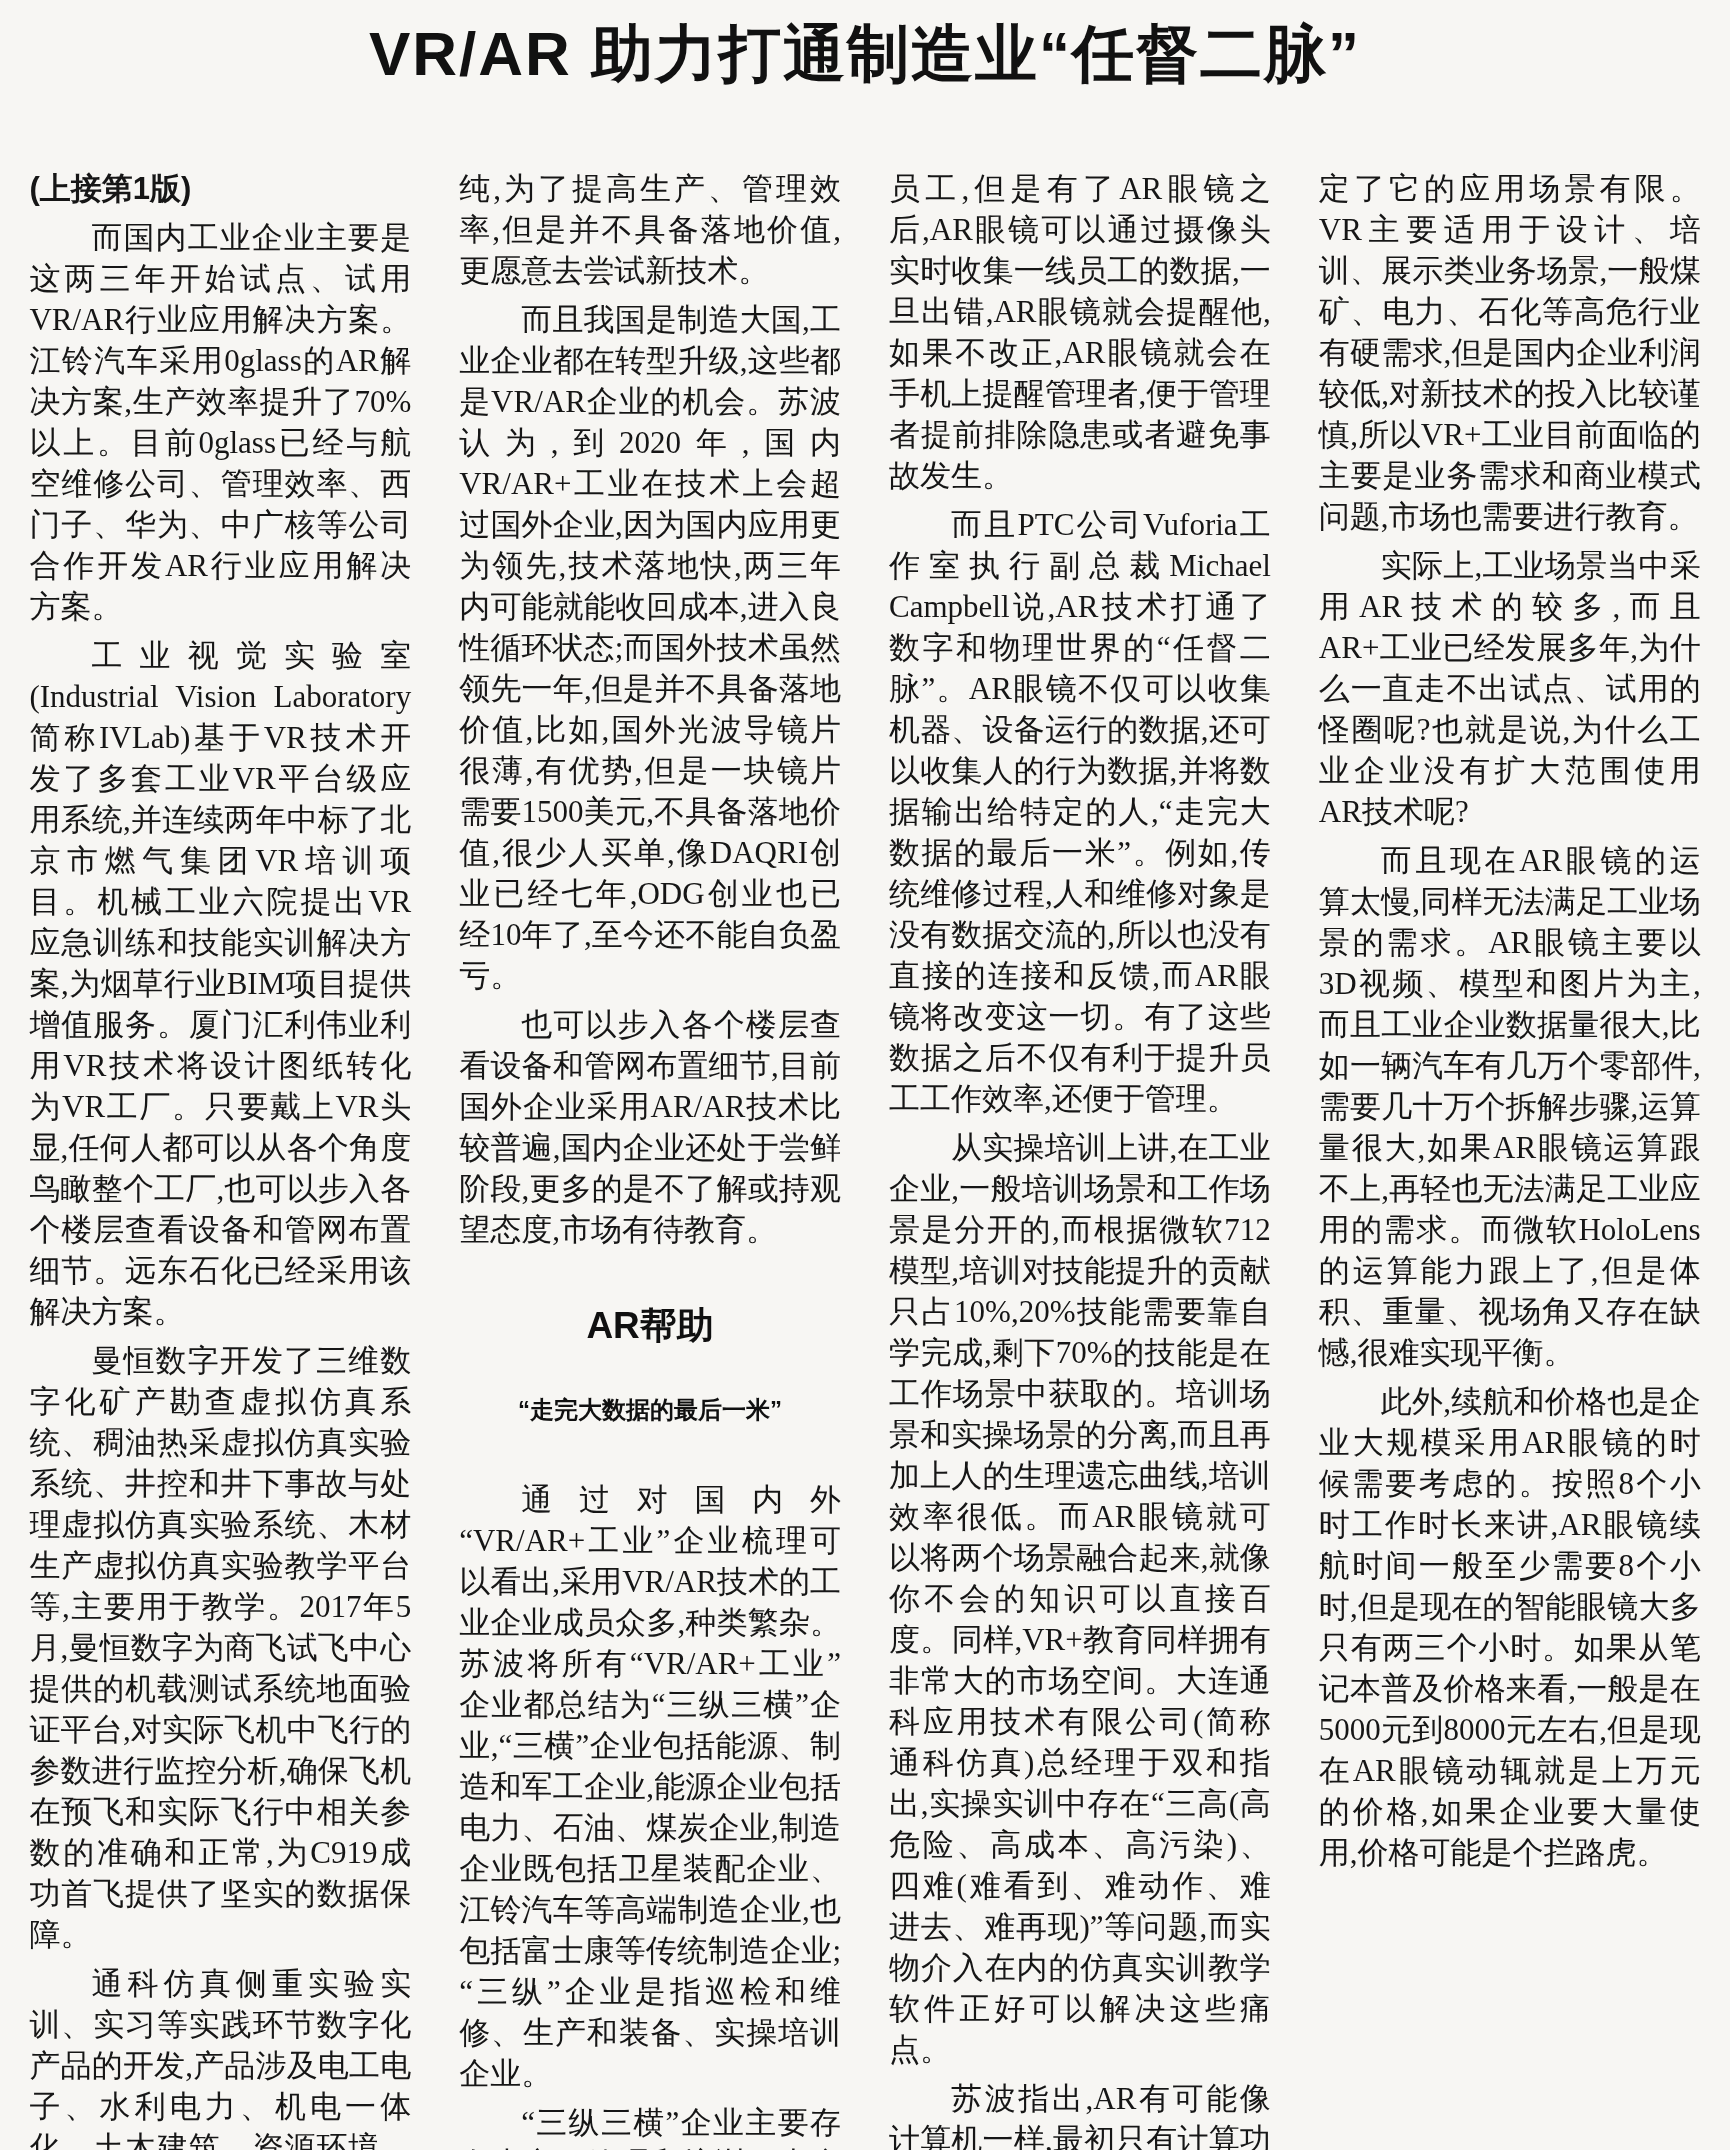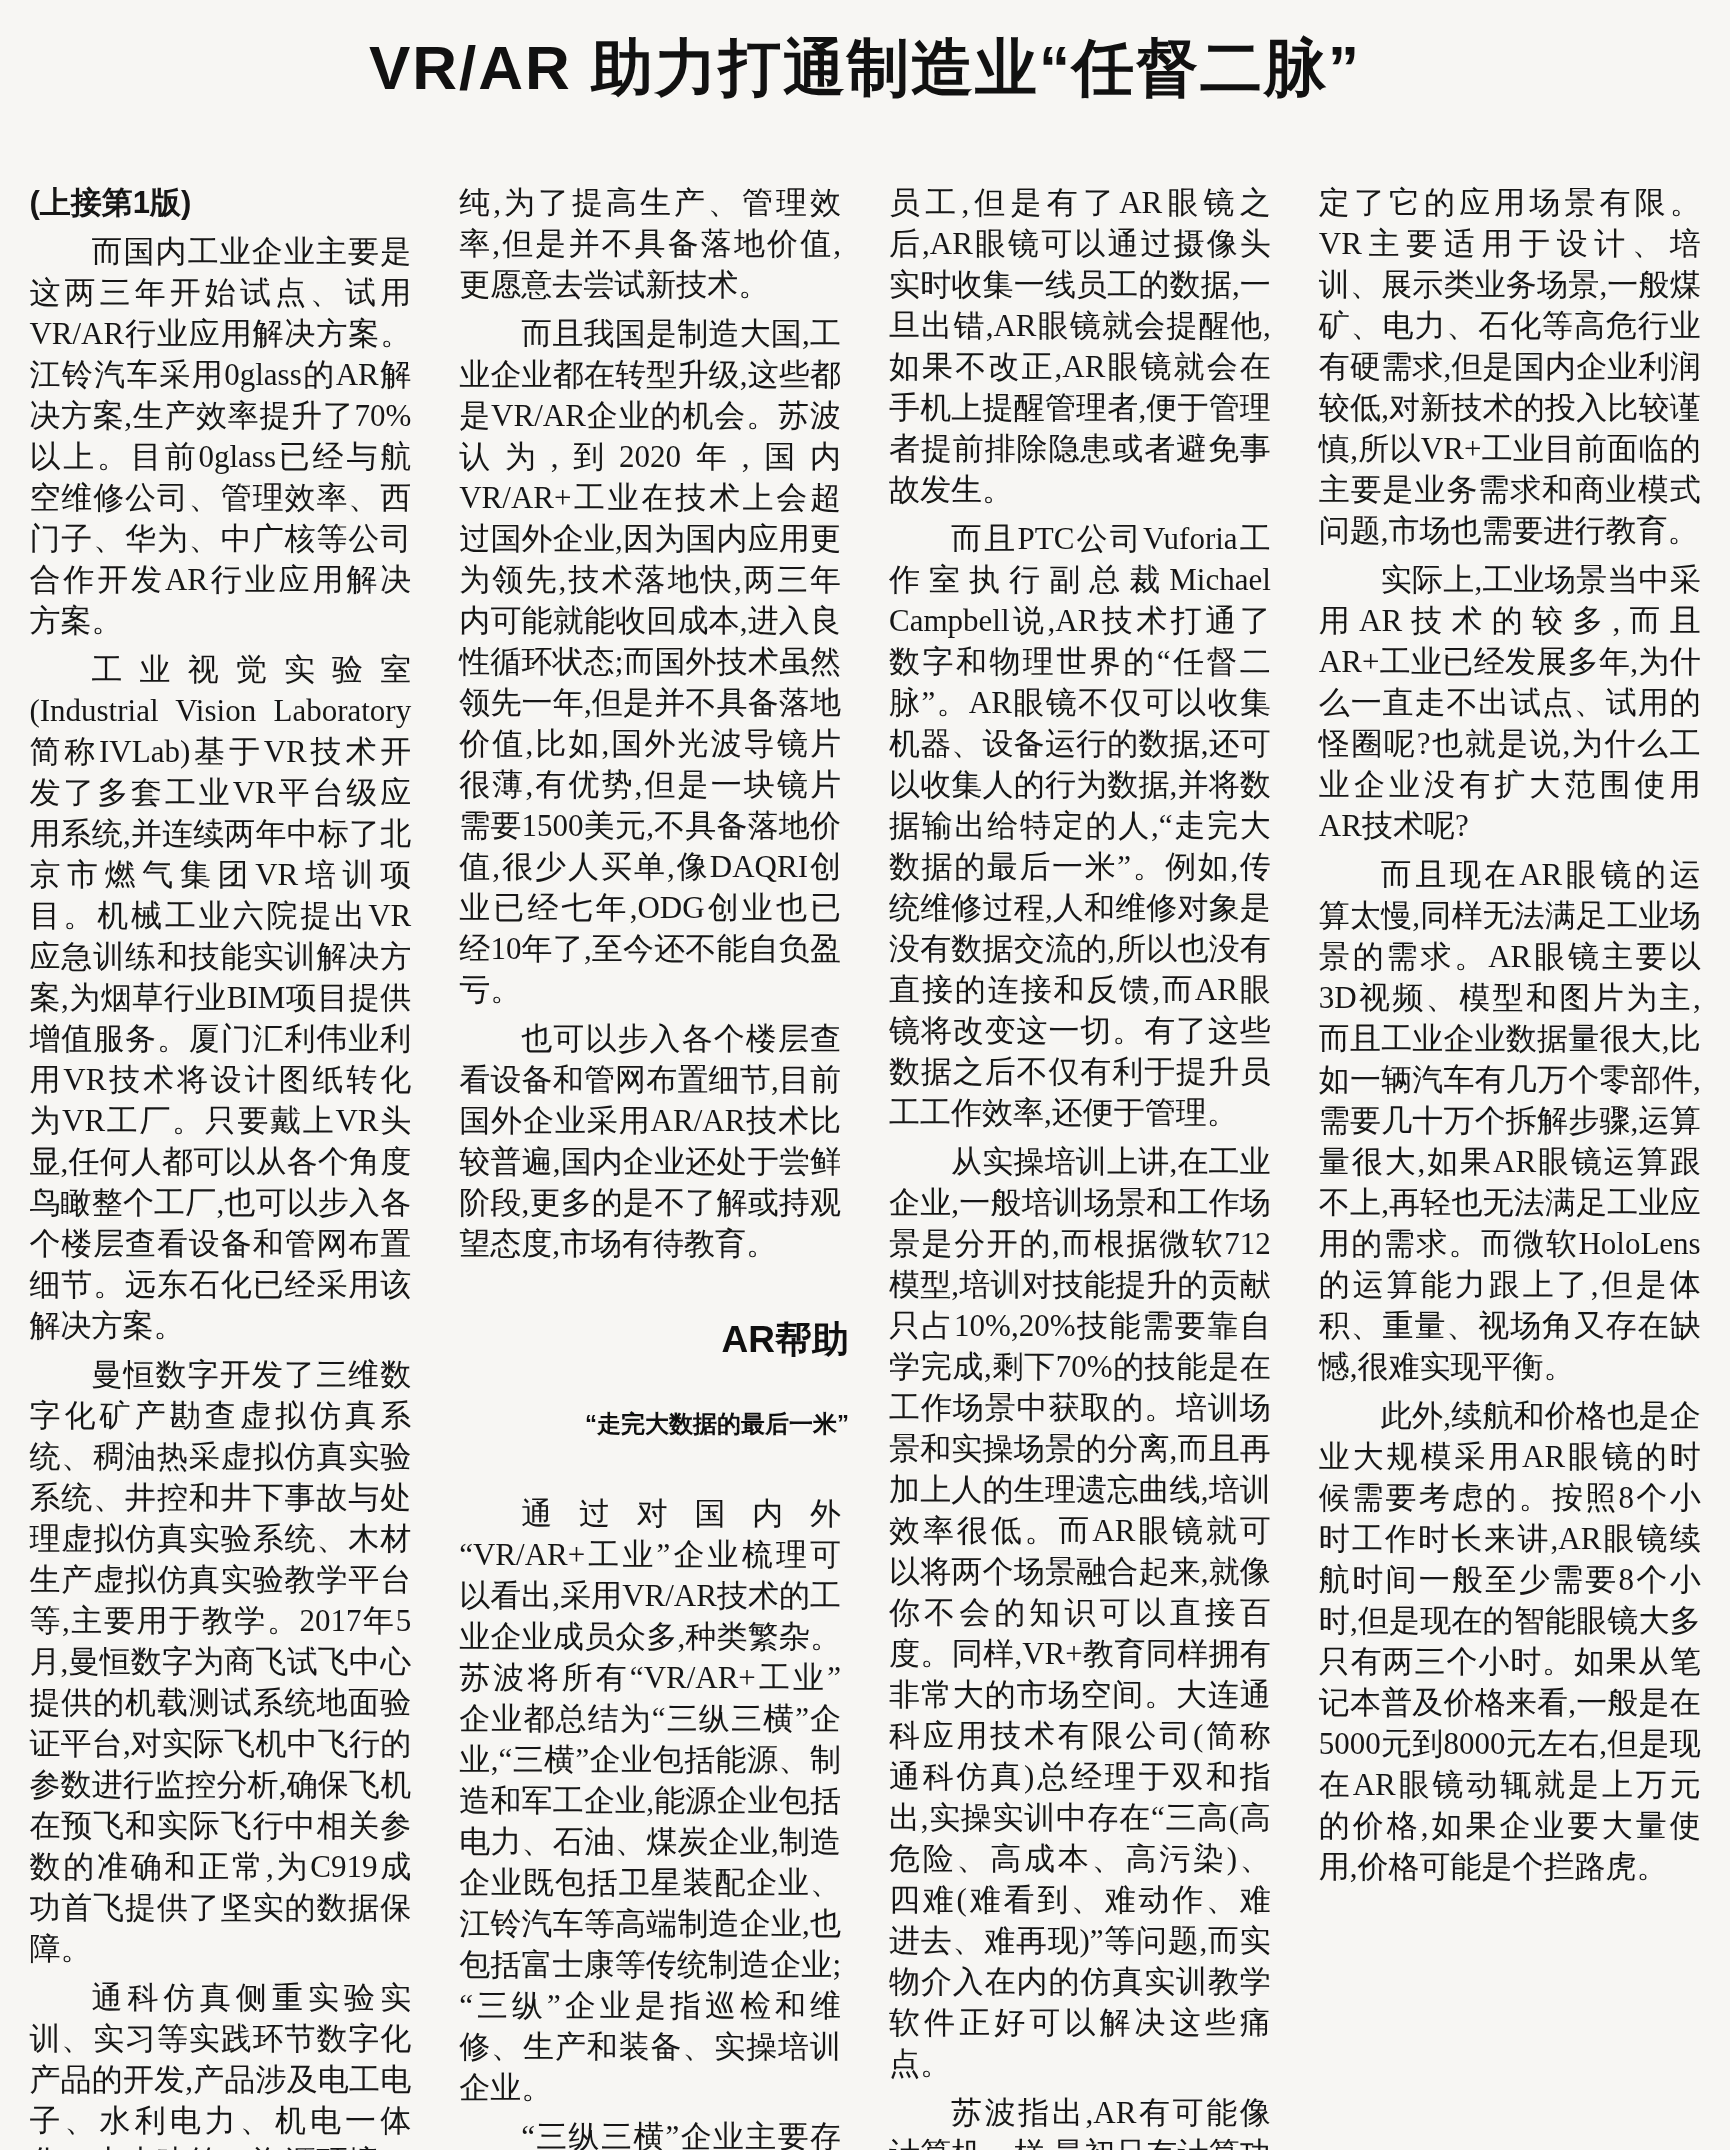--- a/index.html
+++ b/index.html
@@ -9,21 +9,21 @@
     font-family: "Liberation Serif", "DejaVu Serif", serif;
   }
   .page {
     position: relative;
     width: 1730px; height: 2151px;
     overflow: hidden;
     color: #161616;
   }
   .title {
     margin: 0;
-    padding-top: 26px;
+    padding-top: 12px;
     text-align: center;
     font-family: "Liberation Sans", "DejaVu Sans", sans-serif;
     font-weight: 700;
     font-size: 62px;
     letter-spacing: 2px;
     color: #111;
   }
   .columns {
     display: flex;
     gap: 32px;
@@ -40,21 +40,21 @@
   }
   .col p { margin: 8px; text-indent: 2em; }
   .col p.cont { text-indent: 0; }
   .col p.note {
     text-indent: 0;
     font-family: "Liberation Sans", "DejaVu Sans", sans-serif;
     font-weight: 700;
   }
   .subhead {
     margin: 56px 0 48px;
-    text-align: right;
+    text-align: center;
     font-family: "Liberation Sans", "DejaVu Sans", sans-serif;
     font-weight: 700;
     color: #101010;
   }
   .subhead .line1 { font-size: 37px; line-height: 40px; margin-bottom: 43px; }
   .subhead .line2 { font-size: 24px; line-height: 42px; }
 </style>
 </head>
 <body>
 

